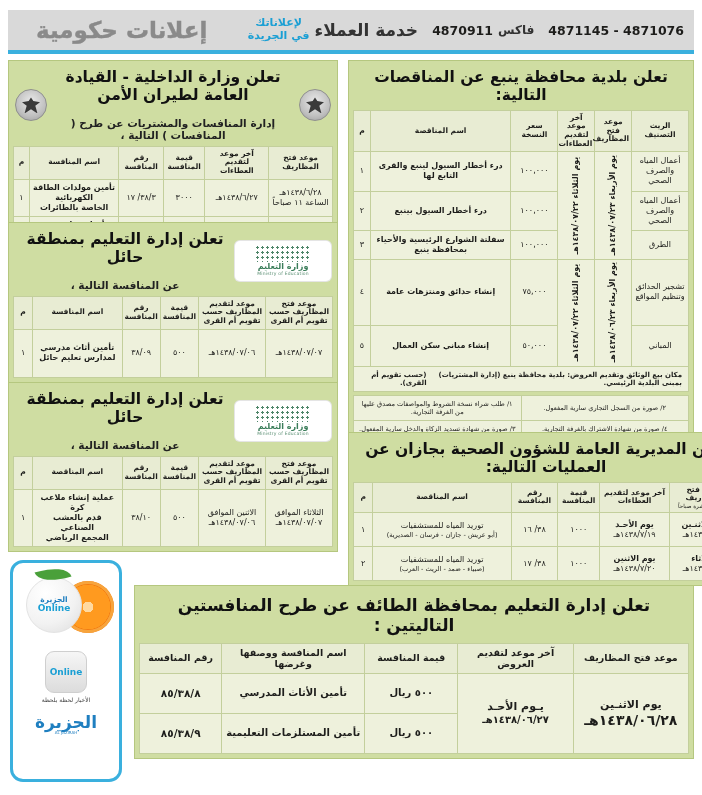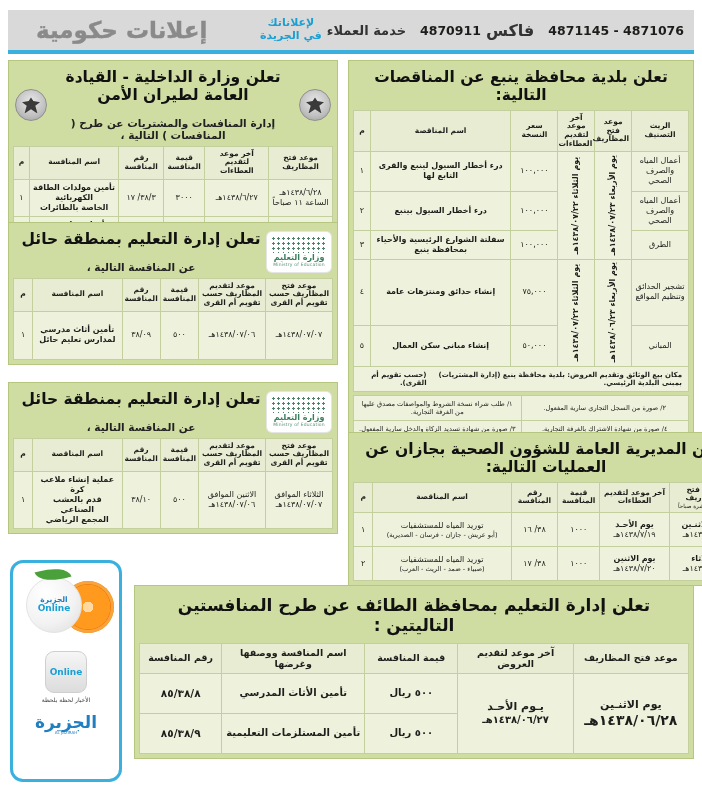--- a/index.html
+++ b/index.html
@@ -23,27 +23,27 @@
   .masthead .gov-title{
     font-size:23px;font-weight:bold;color:#8a8a8a;
     letter-spacing:1px;margin-left:18px;
     -webkit-text-stroke:0.4px #8a8a8a;
   }
   .masthead .forads{
     color:#1a9fd4;font-size:11px;font-weight:bold;line-height:1.15;
     text-align:center;margin-left:16px;
   }
   .masthead .cust{
-    font-size:13px;font-weight:bold;color:#333;margin-left:5px;
+    font-size:17px;font-weight:bold;color:#333;margin-left:5px;
   }
   .masthead .num{
     font-size:12.5px;font-weight:bold;color:#1d1d1b;margin-left:14px;
     direction:ltr;display:inline-block;
   }
-  .masthead .faxlbl{font-size:16px;font-weight:bold;color:#333;margin-left:5px;}
+  .masthead .faxlbl{font-size:12px;font-weight:bold;color:#333;margin-left:5px;}
   .blue-rule{
     position:absolute;left:8px;top:50px;width:686px;height:4px;background:#3ab0de;
   }
 
   
   .block{
     position:absolute;box-sizing:border-box;
     background:#cfdda2;
     border:1px solid #b5c77f;
     padding:4px;
@@ -67,21 +67,21 @@
     background:radial-gradient(circle at 50% 38%, #e9e9e9 0%, #bfbfbf 62%, #9a9a9a 100%);
     border:1px solid #8f8f8f;flex:0 0 auto;position:relative;
   }
   .emblem:after{
     content:"";position:absolute;left:50%;top:52%;transform:translate(-50%,-50%);
     width:18px;height:16px;background:#3a3a3a;
     clip-path:polygon(50% 0%,63% 22%,100% 30%,74% 52%,86% 100%,50% 74%,14% 100%,26% 52%,0% 30%,37% 22%);
   }
   
   .moe{
-    width:64px;height:40px;background:#fff;border-radius:5px;
+    width:96px;height:40px;background:#fff;border-radius:5px;
     flex:0 0 auto;display:flex;flex-direction:column;
     align-items:center;justify-content:center;gap:1px;
     box-shadow:0 0 0 1px #e5e5e5;
   }
   .moe .dots{
     width:56px;height:17px;
     background-image:radial-gradient(#2f6f4f 38%, transparent 39%);
     background-size:5px 5px;opacity:.85;
   }
   .moe .ar{font-size:8px;font-weight:bold;color:#3a7d5a;line-height:1;}

